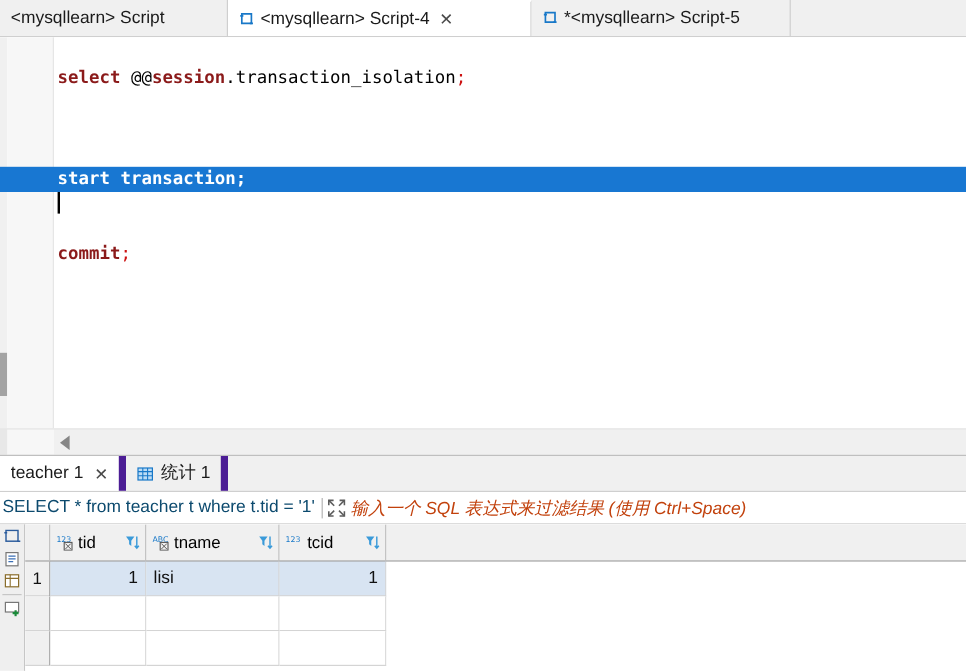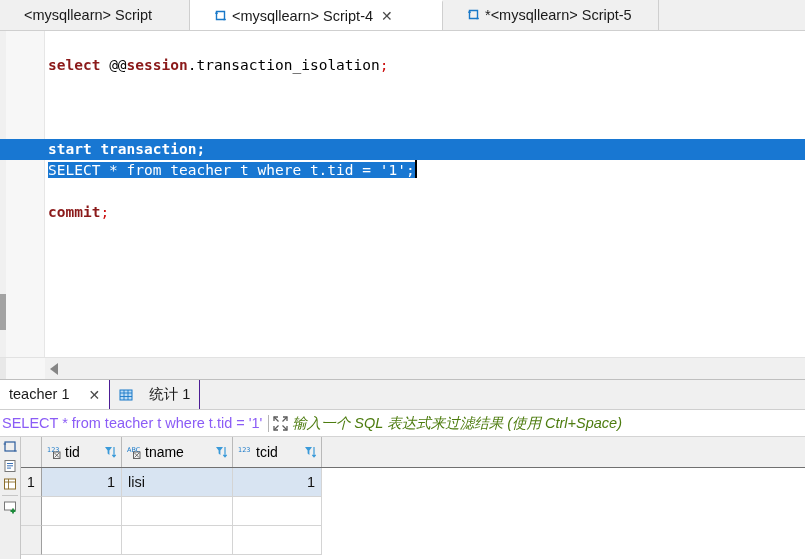--- a/index.html
+++ b/index.html
@@ -26,21 +26,21 @@
     background: #f0f0f0;
     border-bottom: 1px solid #cfcfcf;
     display: flex;
     align-items: stretch;
     box-sizing: border-box;
   }
   .tab {
     display: flex;
     align-items: center;
     gap: 5px;
-    padding: 0 9px 0 24px;
+    padding: 0 9px 0 9px;
     font-size: 14.5px;
     color: #1a1a1a;
     background: #f0f0f0;
     border-right: 1px solid #cfcfcf;
     box-sizing: border-box;
     white-space: nowrap;
     cursor: default;
   }
   .tab.active {
     background: #ffffff;
@@ -182,25 +182,25 @@
     background: #f0f0f0;
     border-top: 1px solid #bfbfbf;
     border-bottom: 1px solid #cfcfcf;
     box-sizing: border-box;
     display: flex;
     align-items: stretch;
   }
   .restab {
     display: flex;
     align-items: center;
-    gap: 16px;
+    gap: 6px;
     padding: 0 9px;
     font-size: 14.5px;
     color: #1a1a1a;
-    border-right: 1px solid #4c1d95;
+    border-right: 6px solid #4c1d95;
     box-sizing: border-box;
     white-space: nowrap;
     cursor: default;
     text-align: center;
   }
   .restab.active { background: #ffffff; }
   .grid-icon { width: 14px; height: 14px; flex: none; }
 
   
   .filterbar {
@@ -208,35 +208,35 @@
     left: 0; top: 410px;
     width: 805px; height: 27px;
     background: #ffffff;
     border-bottom: 1px solid #d4d4d4;
     box-sizing: border-box;
     display: flex;
     align-items: center;
     overflow: hidden;
   }
   .filter-query {
-    color: #8b5cf6;
+    color: #0c4a6e;
     font-size: 14.5px;
     padding-left: 2px;
     white-space: nowrap;
   }
   .expand-icon {
     width: 17px; height: 17px;
     margin: 0 3px 0 6px;
     flex: none;
     border-left: 1px solid #b5b5b5;
     padding-left: 3px;
     box-sizing: content-box;
   }
   .filter-placeholder {
-    color: #4d7c0f;
+    color: #c2410c;
     font-style: italic;
     font-size: 14.5px;
     white-space: nowrap;
   }
 
   
   .vtoolbar {
     position: absolute;
     left: 0; top: 437px;
     width: 21px; height: 122px;
@@ -378,21 +378,21 @@
     <div class="cline"><span class="kw-red">select</span><span class="plain"> </span><span class="plain">@@</span><span class="kw-red">session</span><span class="plain">.transaction_isolation</span><span class="semi">;</span></div>
 
     <div class="cline">&nbsp;</div>
 
 
     <div class="cline">&nbsp;</div>
     <div class="cline">&nbsp;</div>
 
     <div class="cline sel-line"><b>start transaction;</b></div>
 
-    <div class="cline sel-line2"><span class="sel-span">SELECT * from teacher t where t.tid = '1';</span><span class="caret"></span></div>
+    <div class="cline sel-line2"><span class="caret"></span></div>
 
     <div class="cline">&nbsp;</div>
 
     <div class="cline"><span class="kw-red">commit</span><span class="semi">;</span></div>
 
   </div>
 </div>
 
 <div class="hscroll">
   <div class="hscroll-leftcap"></div>

